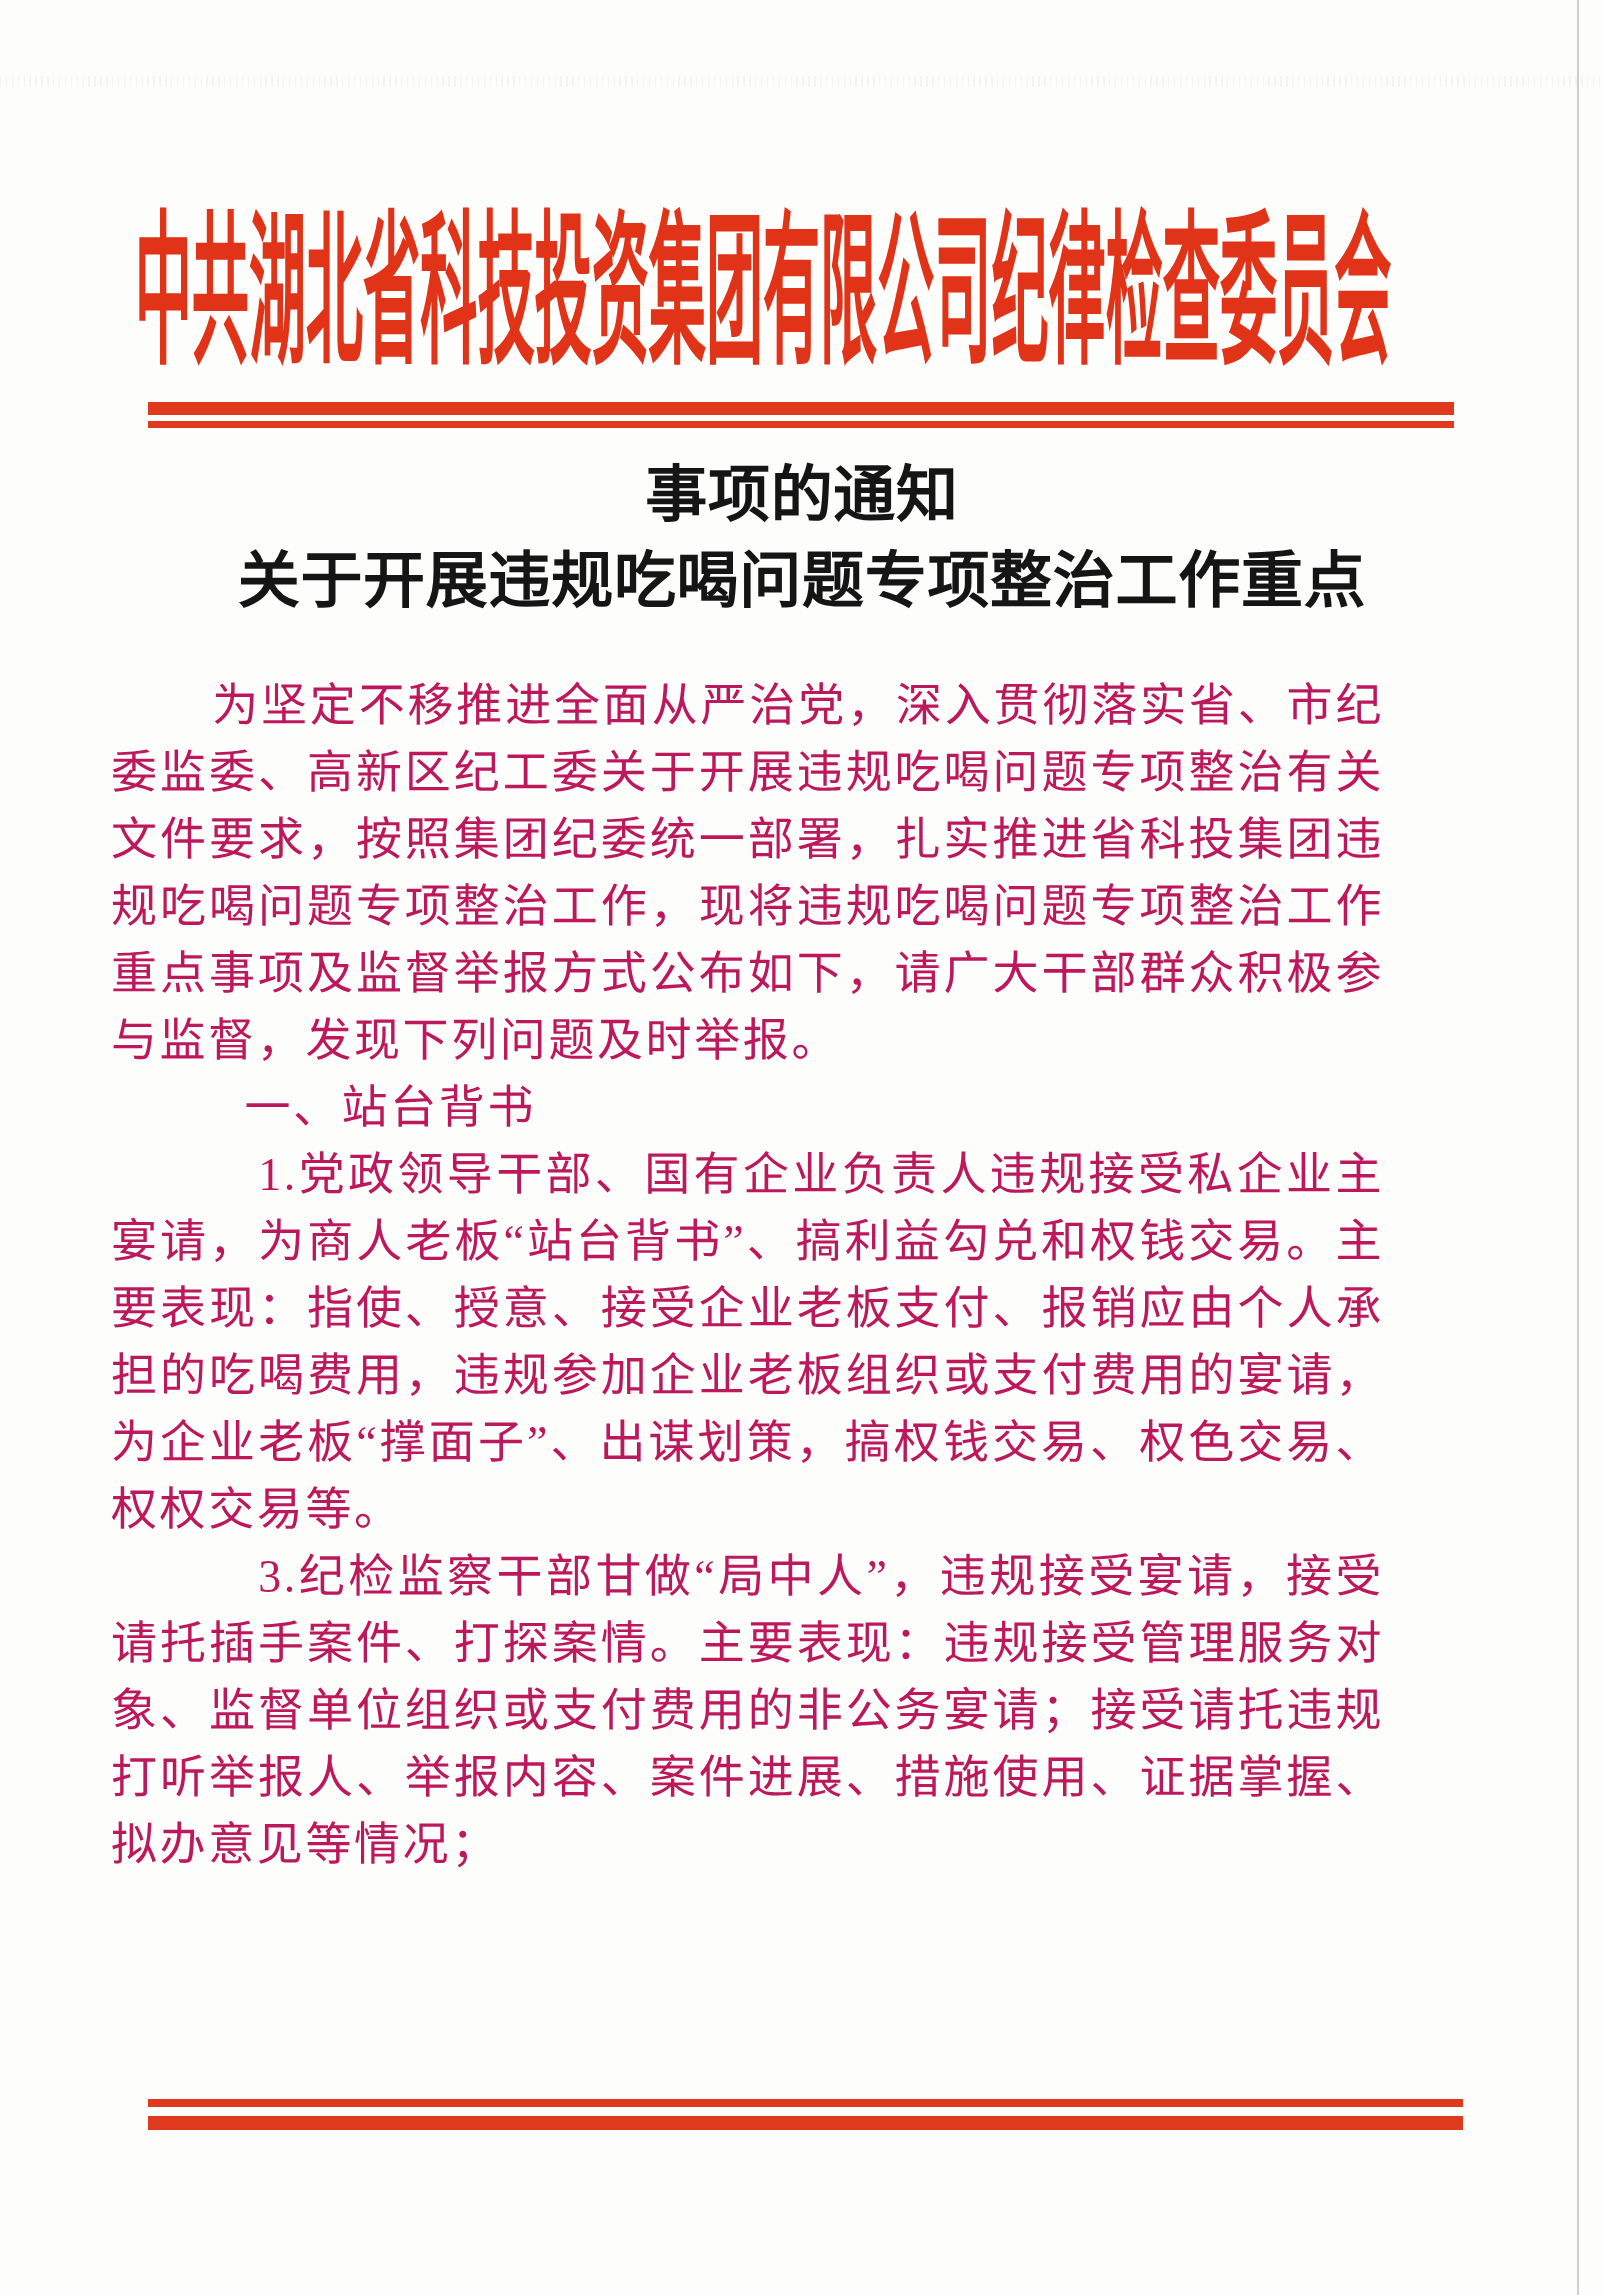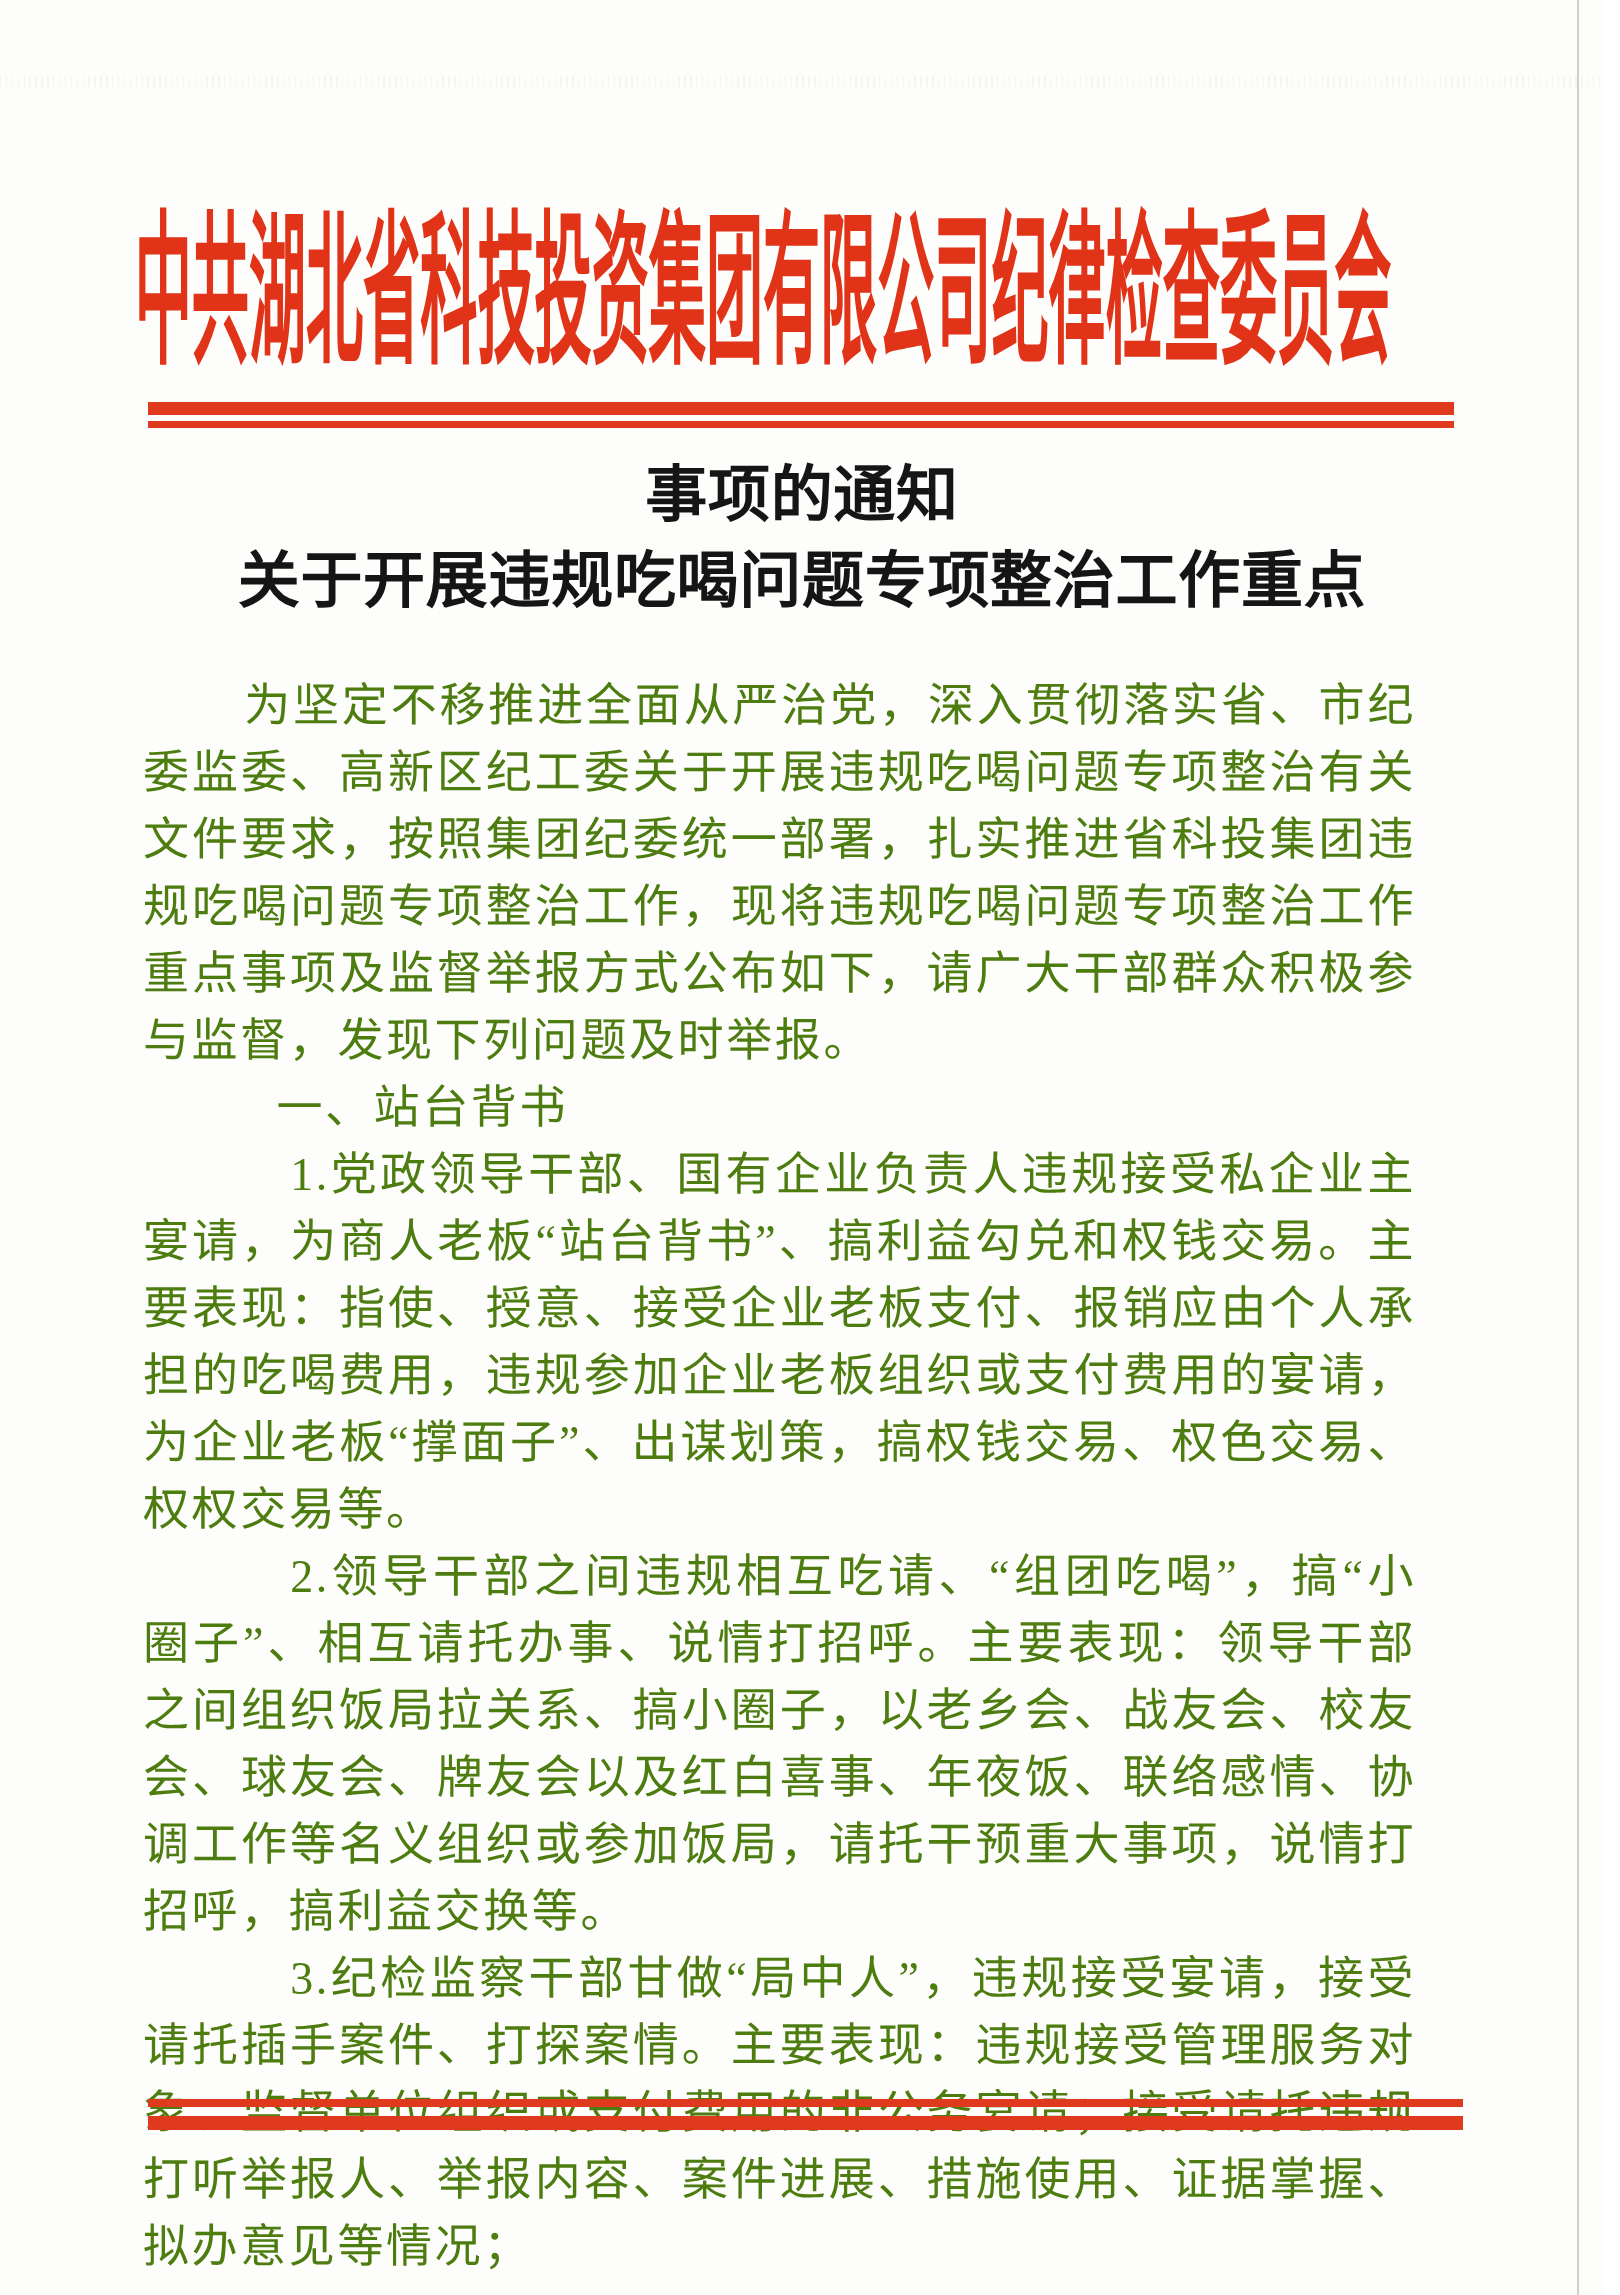--- a/index.html
+++ b/index.html
@@ -63,24 +63,23 @@
   }
 
   .doc-body {
     position: absolute;
     left: 111px;
     top: 672px;
     width: 1273px;
     font-size: 46px;
     line-height: 67px;
     letter-spacing: 2.6px;
-    color: #4d7c0f;
+    color: #be185d;
     text-align: justify;
     text-justify: inter-character;
-    margin-left: 32px;
   }
   .doc-body p {
     margin: 0;
     word-break: normal;
   }
   .p-intro   { text-indent: 2.2em; }
   .p-section { text-indent: 2.9em; }
   .p-num     { text-indent: 3.2em; }
 </style>
 </head>
@@ -100,21 +99,20 @@
 
   <div class="doc-title">
     <div class="doc-title-line">事项的通知</div>
     <div class="doc-title-line">关于开展违规吃喝问题专项整治工作重点</div>
   </div>
 
   <div class="doc-body">
     <p class="p-intro">为坚定不移推进全面从严治党，深入贯彻落实省、市纪委监委、高新区纪工委关于开展违规吃喝问题专项整治有关文件要求，按照集团纪委统一部署，扎实推进省科投集团违规吃喝问题专项整治工作，现将违规吃喝问题专项整治工作重点事项及监督举报方式公布如下，请广大干部群众积极参与监督，发现下列问题及时举报。</p>
     <p class="p-section">一、站台背书</p>
     <p class="p-num">1.党政领导干部、国有企业负责人违规接受私企业主宴请，为商人老板“站台背书”、搞利益勾兑和权钱交易。主要表现：指使、授意、接受企业老板支付、报销应由个人承担的吃喝费用，违规参加企业老板组织或支付费用的宴请，为企业老板“撑面子”、出谋划策，搞权钱交易、权色交易、权权交易等。</p>
-    <p class="p-num">2.领导干部之间违规相互吃请、“组团吃喝”，搞“小圈子”、相互请托办事、说情打招呼。主要表现：领导干部之间组织饭局拉关系、搞小圈子，以老乡会、战友会、校友会、球友会、牌友会以及红白喜事、年夜饭、联络感情、协调工作等名义组织或参加饭局，请托干预重大事项，说情打招呼，搞利益交换等。</p>
     <p class="p-num">3.纪检监察干部甘做“局中人”，违规接受宴请，接受请托插手案件、打探案情。主要表现：违规接受管理服务对象、监督单位组织或支付费用的非公务宴请；接受请托违规打听举报人、举报内容、案件进展、措施使用、证据掌握、拟办意见等情况；</p>
   </div>
 
   <div class="rule rule-bottom-thin"></div>
   <div class="rule rule-bottom-thick"></div>
 
 </div>
 
 
 </body></html>

